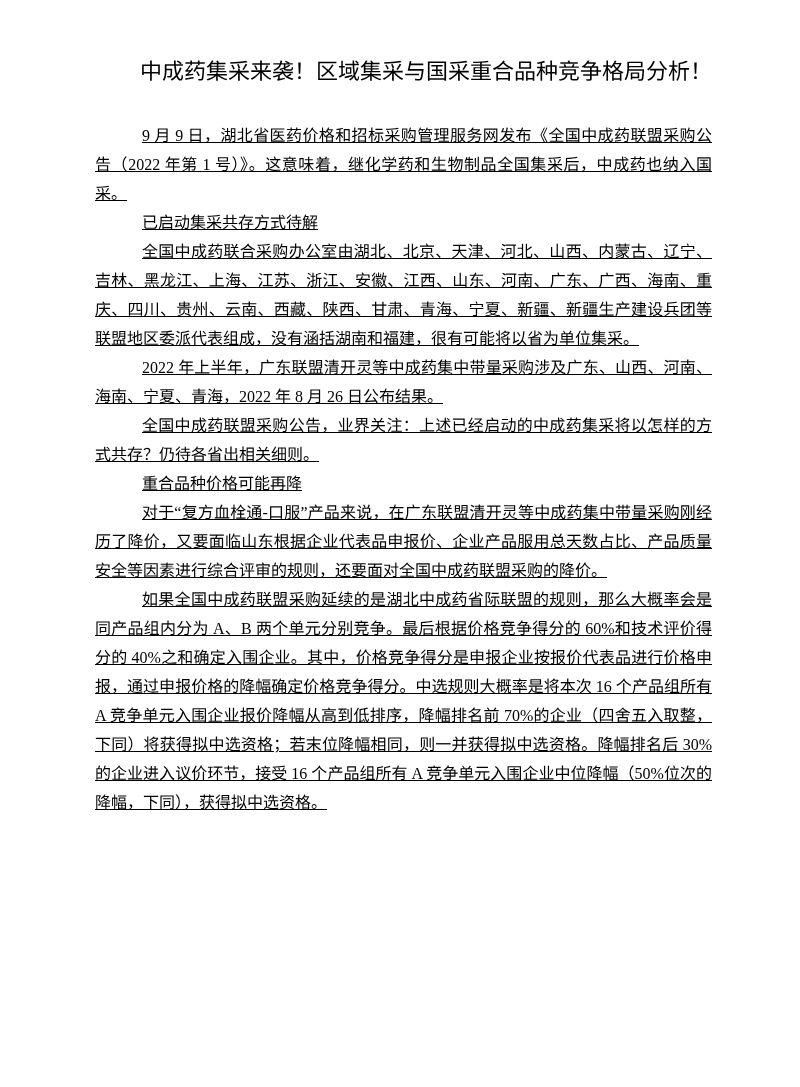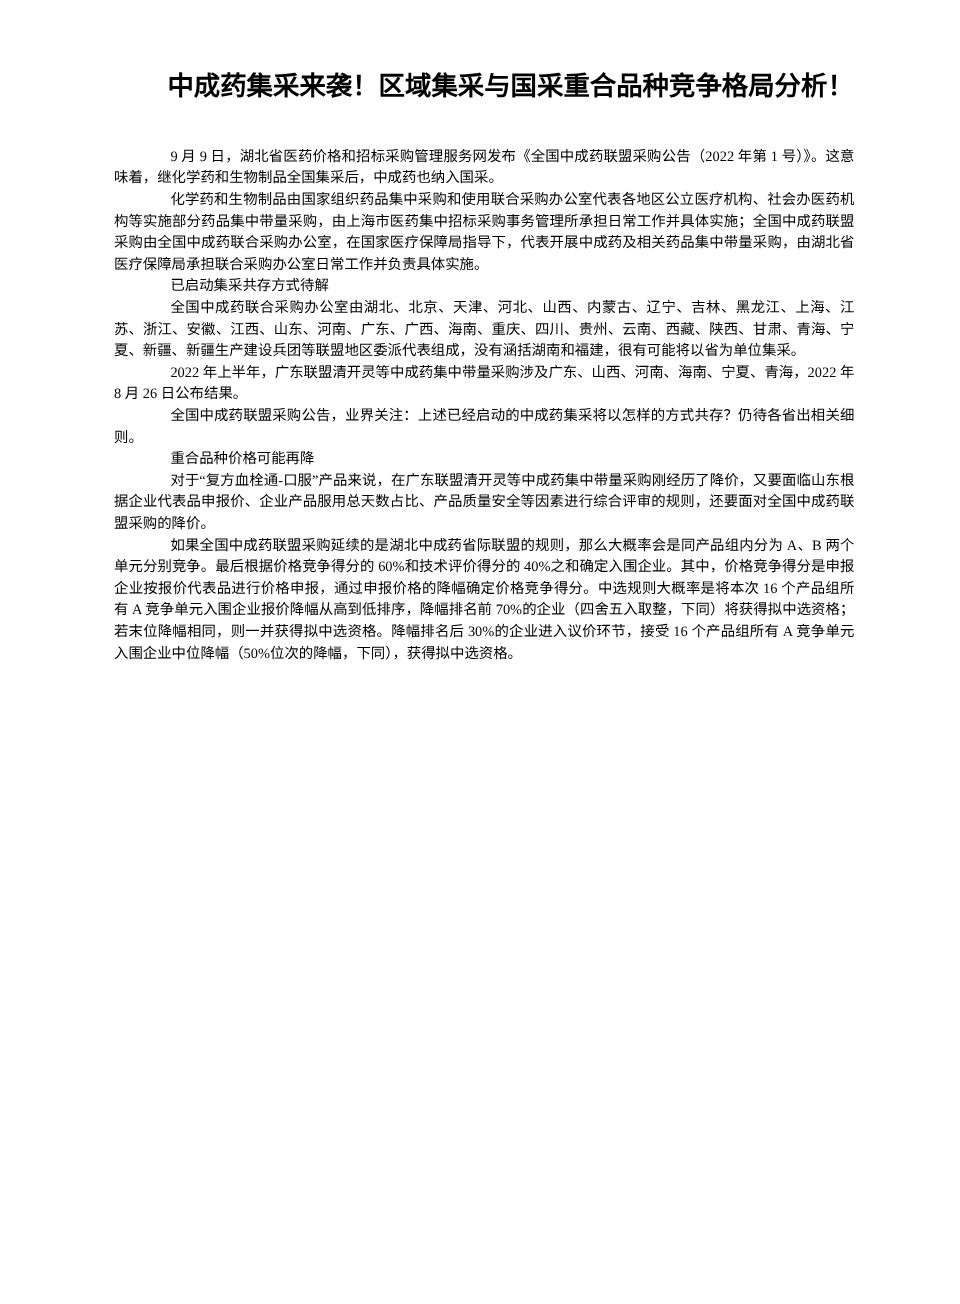--- a/index.html
+++ b/index.html
@@ -15,45 +15,45 @@
     background: #ffffff;
     box-sizing: border-box;
     padding: 56px 88px 0 95px;
     overflow: hidden;
     font-family: "Liberation Serif", "DejaVu Serif", serif;
     color: #000000;
   }
   .doc-title {
     margin: 0 0 33px 0;
     font-size: 22px;
-    font-weight: bold;
+    font-weight: normal;
     line-height: 1.45;
-    text-align: center;
+    text-align: right;
     text-indent: 2em;       
     white-space: nowrap;
     letter-spacing: 0px;
   }
   .doc-body p {
     margin: 0;
-    font-size: 12px;
-    line-height: 18px;
+    font-size: 16px;
+    line-height: 29px;
     text-align: justify;
     text-indent: 47px;      
     word-break: break-all;
+    text-decoration: underline;
   }
 </style>
 </head>
 <body>
 
 <div class="page">
   <h1 class="doc-title">中成药集采来袭！区域集采与国采重合品种竞争格局分析！</h1>
 
   <div class="doc-body">
     <p>9 月 9 日，湖北省医药价格和招标采购管理服务网发布《全国中成药联盟采购公告（2022 年第 1 号）》。这意味着，继化学药和生物制品全国集采后，中成药也纳入国采。</p>
-    <p>化学药和生物制品由国家组织药品集中采购和使用联合采购办公室代表各地区公立医疗机构、社会办医药机构等实施部分药品集中带量采购，由上海市医药集中招标采购事务管理所承担日常工作并具体实施；全国中成药联盟采购由全国中成药联合采购办公室，在国家医疗保障局指导下，代表开展中成药及相关药品集中带量采购，由湖北省医疗保障局承担联合采购办公室日常工作并负责具体实施。</p>
     <p>已启动集采共存方式待解</p>
     <p>全国中成药联合采购办公室由湖北、北京、天津、河北、山西、内蒙古、辽宁、吉林、黑龙江、上海、江苏、浙江、安徽、江西、山东、河南、广东、广西、海南、重庆、四川、贵州、云南、西藏、陕西、甘肃、青海、宁夏、新疆、新疆生产建设兵团等联盟地区委派代表组成，没有涵括湖南和福建，很有可能将以省为单位集采。</p>
     <p>2022 年上半年，广东联盟清开灵等中成药集中带量采购涉及广东、山西、河南、海南、宁夏、青海，2022 年 8 月 26 日公布结果。</p>
     <p>全国中成药联盟采购公告，业界关注：上述已经启动的中成药集采将以怎样的方式共存？仍待各省出相关细则。</p>
     <p>重合品种价格可能再降</p>
     <p>对于“复方血栓通-口服”产品来说，在广东联盟清开灵等中成药集中带量采购刚经历了降价，又要面临山东根据企业代表品申报价、企业产品服用总天数占比、产品质量安全等因素进行综合评审的规则，还要面对全国中成药联盟采购的降价。</p>
     <p>如果全国中成药联盟采购延续的是湖北中成药省际联盟的规则，那么大概率会是同产品组内分为 A、B 两个单元分别竞争。最后根据价格竞争得分的 60%和技术评价得分的 40%之和确定入围企业。其中，价格竞争得分是申报企业按报价代表品进行价格申报，通过申报价格的降幅确定价格竞争得分。中选规则大概率是将本次 16 个产品组所有 A 竞争单元入围企业报价降幅从高到低排序，降幅排名前 70%的企业（四舍五入取整，下同）将获得拟中选资格；若末位降幅相同，则一并获得拟中选资格。降幅排名后 30%的企业进入议价环节，接受 16 个产品组所有 A 竞争单元入围企业中位降幅（50%位次的降幅，下同），获得拟中选资格。</p>
   </div>
 </div>
 

